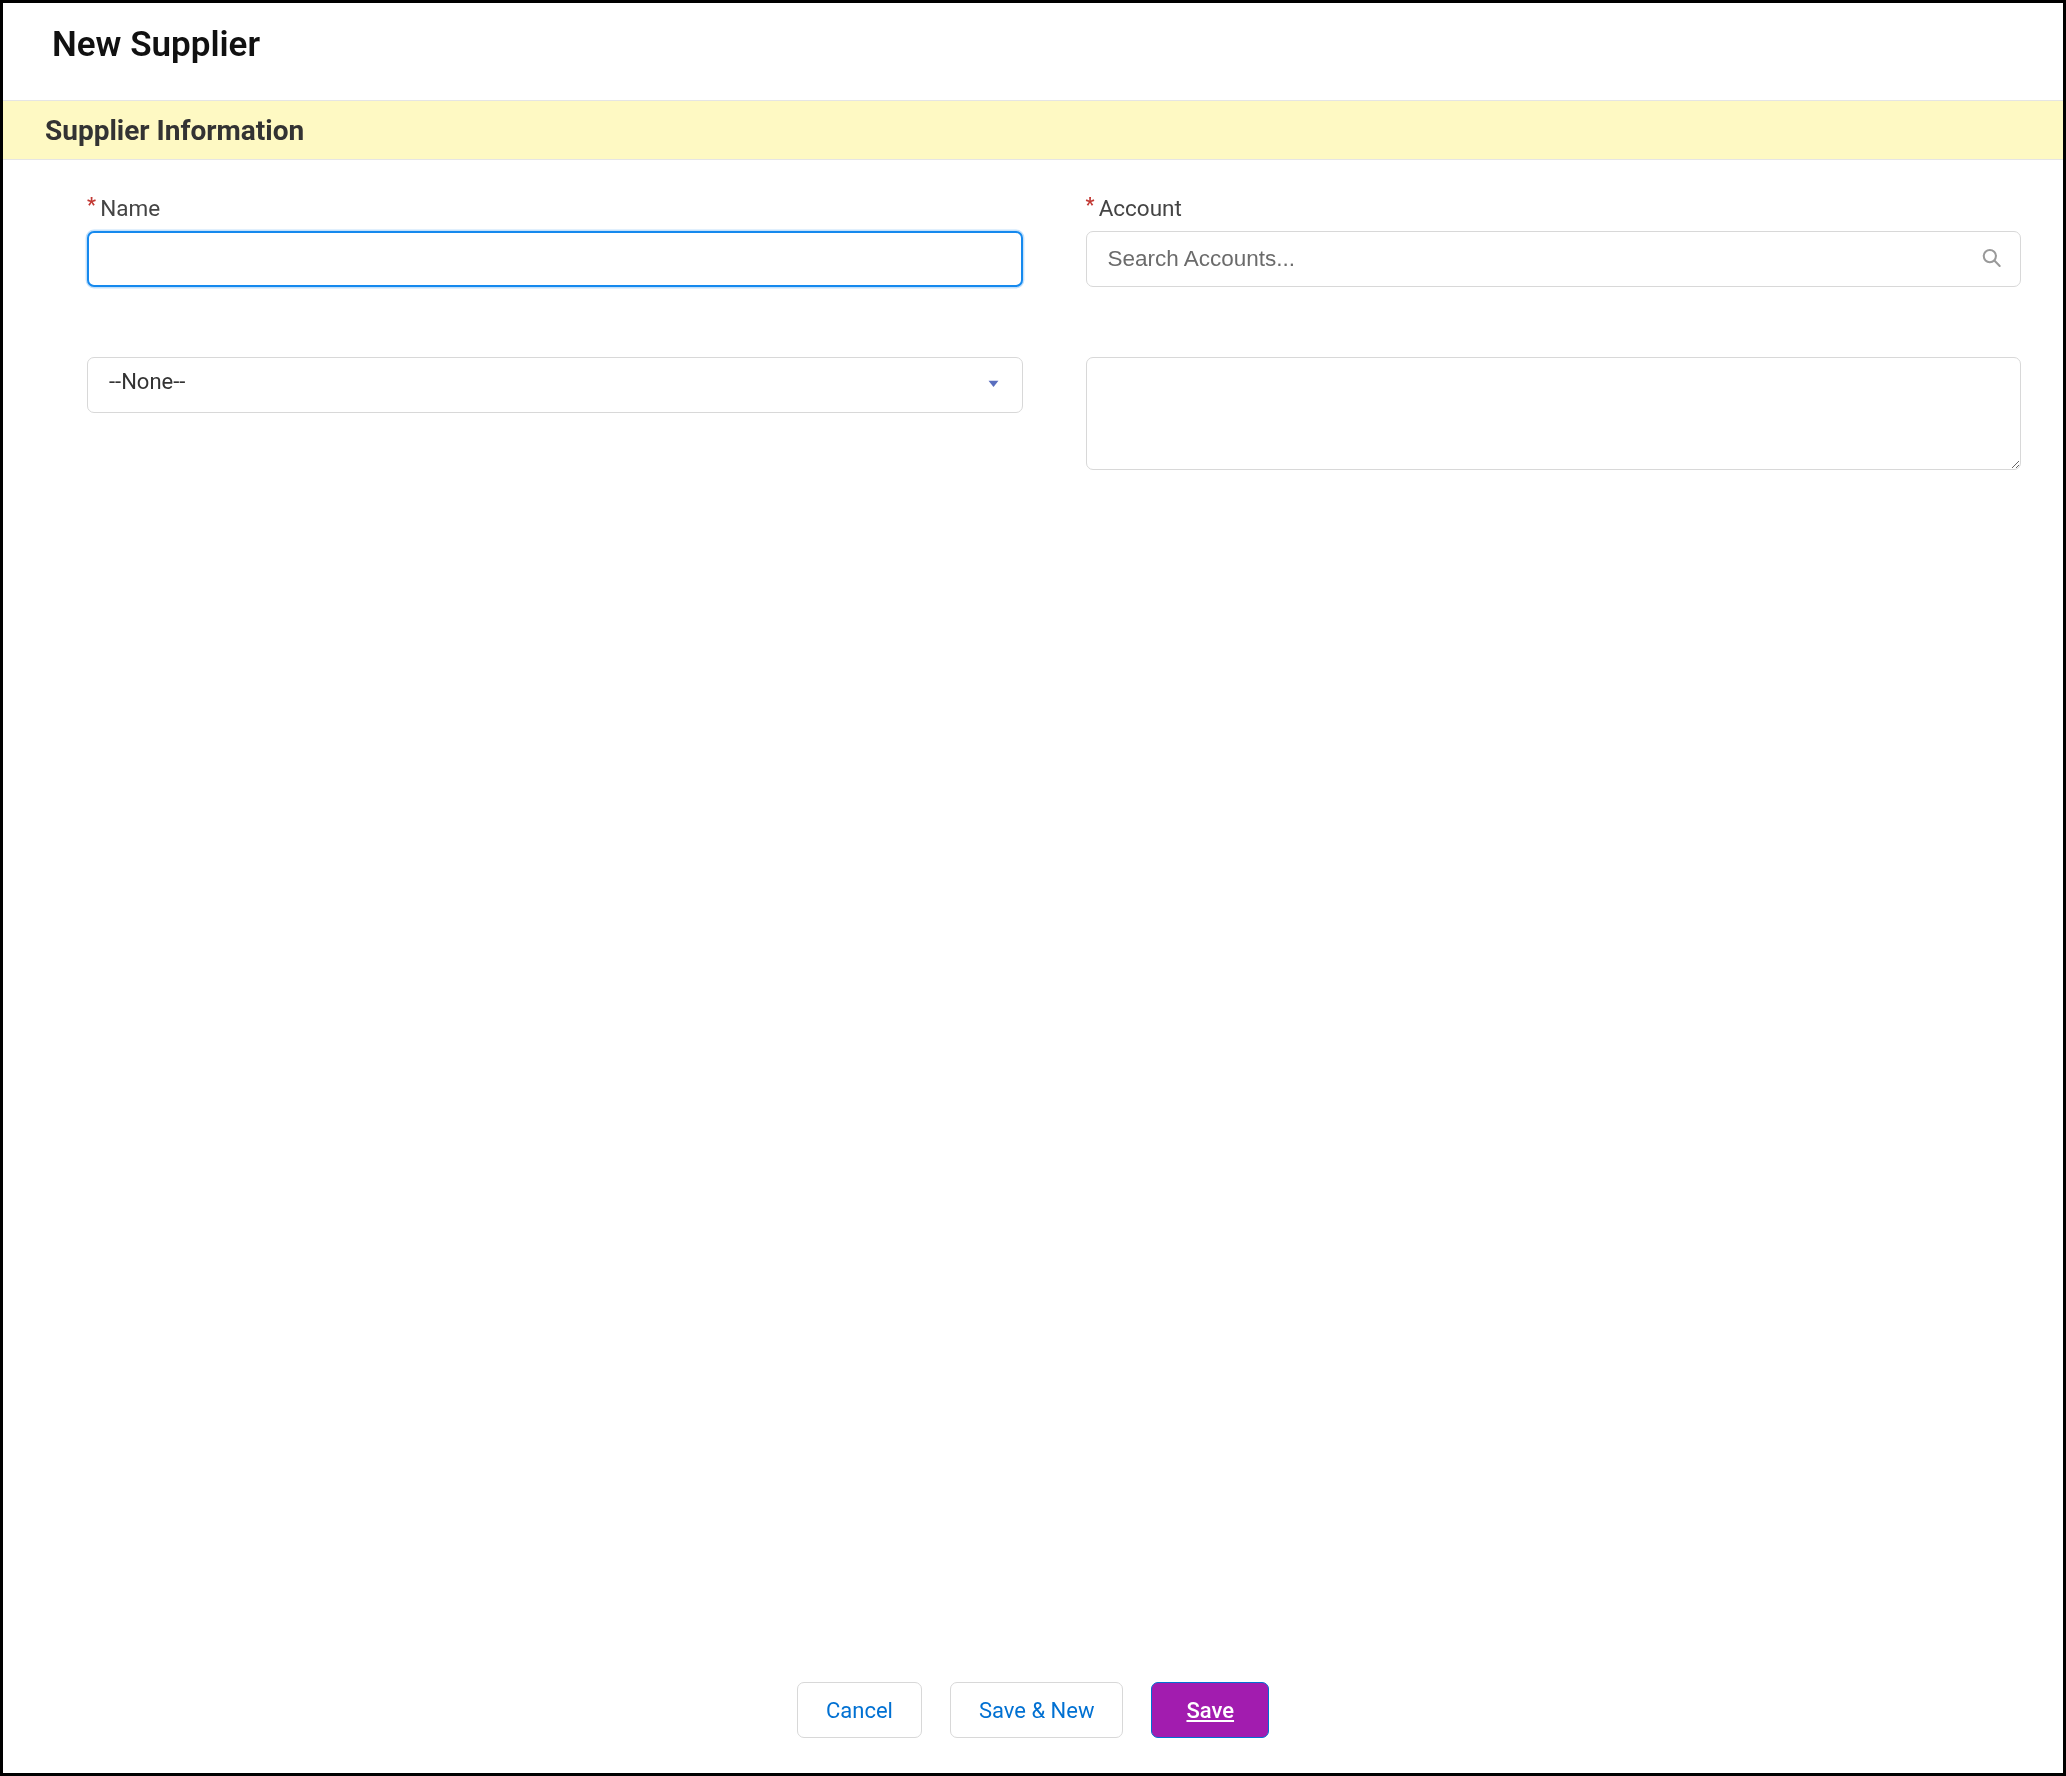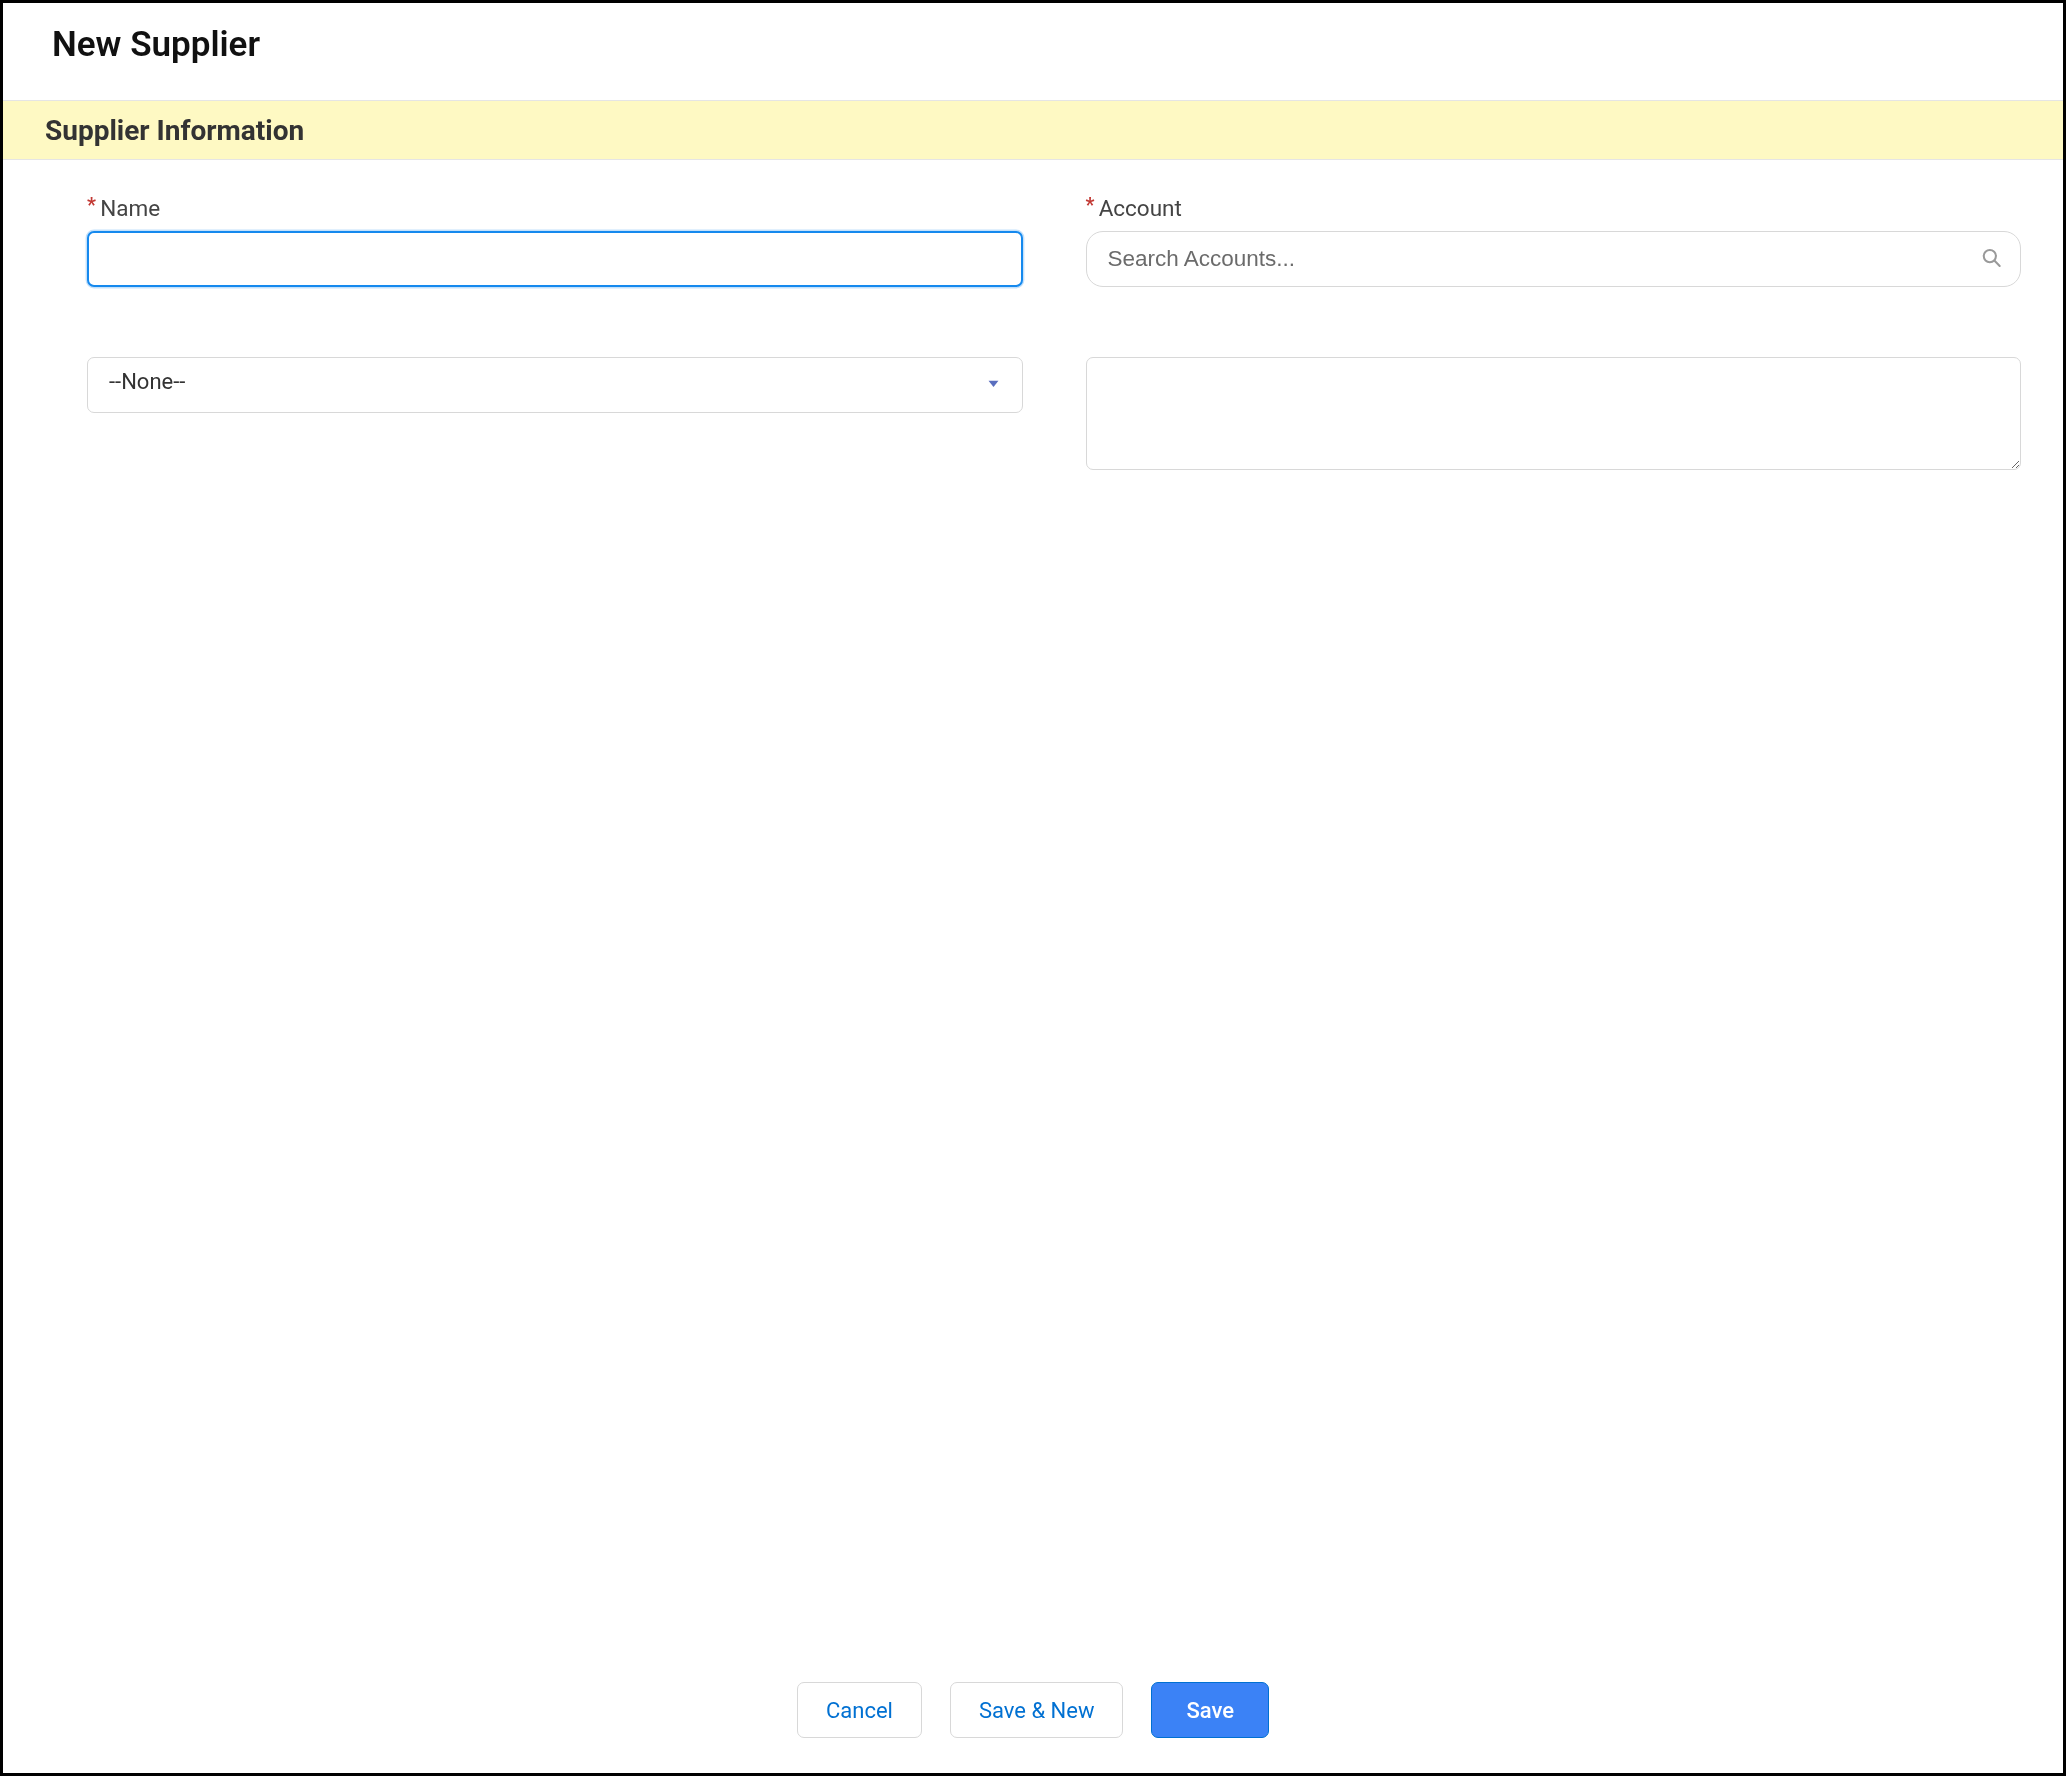--- a/index.html
+++ b/index.html
@@ -77,21 +77,21 @@
     border: 2.1px solid #1589ee;
     box-shadow: 0 0 0 1.4px rgba(21,137,238,0.25);
   }
   .lookup-wrapper {
     position: relative;
     width: 100%;
   }
   .lookup-input {
     height: 56px;
     border: 1.4px solid #d8d8d8;
-    border-radius: 17px;
+    border-radius: 7px;
     font-size: 22.5px;
     padding: 0 49px 0 21px;
     outline: none;
     background: #fff;
     width: 100%;
     color: #333;
   }
   .lookup-input::placeholder { color: #6b6b6b; }
   .search-icon {
     position: absolute;
@@ -157,25 +157,26 @@
     align-items: center;
     justify-content: center;
     user-select: none;
   }
   .btn-neutral {
     background: #fff;
     border: 1.4px solid #d8d8d8;
     color: #0070d2;
   }
   .btn-brand {
-    background: #3b82f6;
+    background: #a21caf;
     border: 1.4px solid #0070d2;
     color: #fff;
     font-weight: 500;
     padding: 15px 34px;
+    text-decoration: underline;
   }
 </style>
 </head>
 <body>
 
 <div class="window">
 
   <div class="page-title">New Supplier</div>
 
   <div class="section-header">Supplier Information</div>

